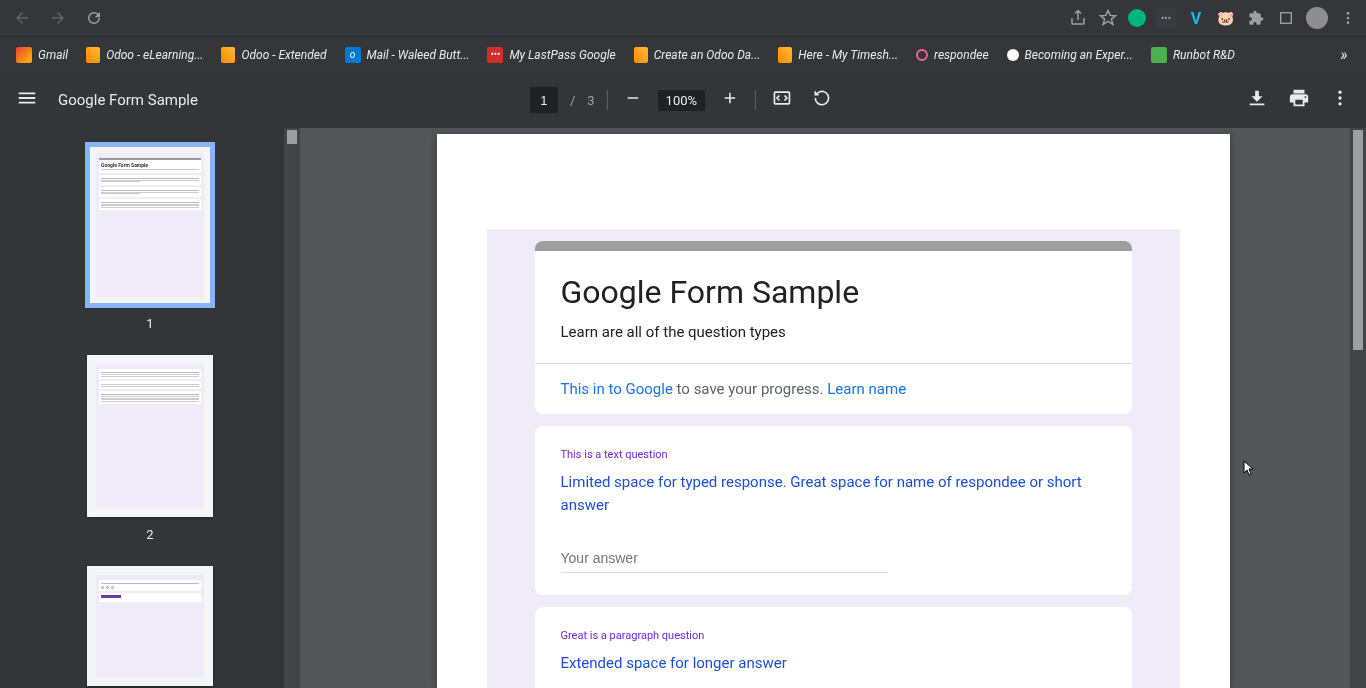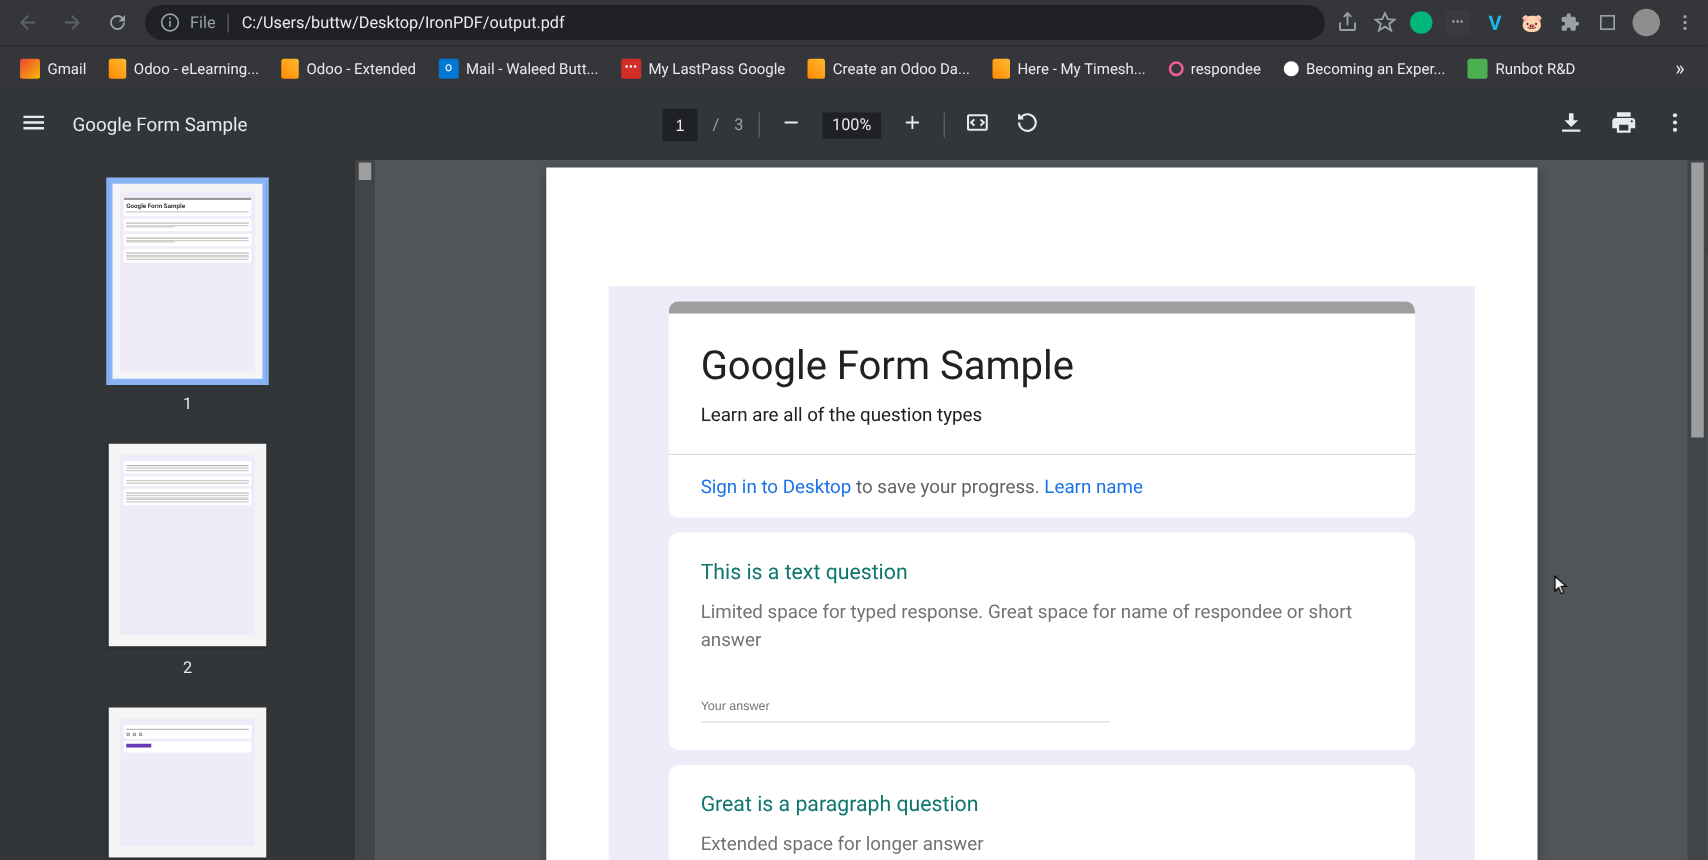--- a/index.html
+++ b/index.html
@@ -68,20 +68,21 @@
     
     
     .bookmarks-bar {
       background: #35363a;
       height: 36px;
       display: flex;
       align-items: center;
       padding: 0 8px;
       gap: 2px;
       border-top: 1px solid #282a2d;
+      font-style: italic;
     }
     .bookmark {
       display: flex;
       align-items: center;
       gap: 6px;
       padding: 4px 8px;
       border-radius: 4px;
       font-size: 12px;
       color: #e8eaed;
       cursor: pointer;
@@ -280,36 +281,36 @@
       margin-bottom: 0;
     }
     .signin-row {
       border-top: 1px solid #dadce0;
       padding: 16px 26px;
       font-size: 15px;
     }
     .signin-row a { color: #1a73e8; text-decoration: none; }
     .signin-row .gray { color: #5f6368; }
     .q-title {
-      font-size: 17px;
-      color: #0f766e;
+      font-size: 11px;
+      color: #6d28d9;
       margin-bottom: 10px;
     }
     .q-desc {
       font-size: 15px;
-      color: #737373;
+      color: #1d4ed8;
       margin-bottom: 30px;
       line-height: 1.5;
     }
     .answer-input {
       border: none;
       border-bottom: 1px solid #dadce0;
       width: 60%;
       padding: 4px 0 6px 0;
-      font-size: 10px;
+      font-size: 14px;
       color: #1d4ed8;
     }
     
     
     .tc-block { background: white; margin: 2px 0; padding: 2px; border-radius: 1px; }
     .tc-bar { height: 4px; background: #999; margin-bottom: 2px; }
     .tc-line { height: 1px; background: #bbb; margin: 1px 0; }
     .tc-thin { height: 0.5px; background: #ccc; margin: 1px 0; }
     
     .cursor-ptr {
@@ -332,29 +333,20 @@
   </div>
   <div class="nav-btn disabled">
     <svg width="18" height="18" viewBox="0 0 24 24" fill="currentColor">
         <path d="M12 4l-1.41 1.41L16.17 11H4v2h12.17l-5.58 5.59L12 20l8-8z"></path>
       </svg>
   </div>
   <div class="nav-btn">
     <svg width="18" height="18" viewBox="0 0 24 24" fill="currentColor">
         <path d="M17.65 6.35A7.95 7.95 0 0012 4a8 8 0 108 8h-2a6 6 0 11-6-6c1.66 0 3.14.69 4.22 1.78L13 11h7V4l-2.35 2.35z"></path>
       </svg>
-  </div>
-  <div class="url-bar">
-    <svg width="16" height="16" viewBox="0 0 24 24" fill="#9aa0a6">
-        <circle cx="12" cy="12" r="10" fill="none" stroke="#9aa0a6" stroke-width="2"></circle>
-        <rect x="11" y="10" width="2" height="7" fill="#9aa0a6"></rect>
-        <circle cx="12" cy="7" r="1.2" fill="#9aa0a6"></circle>
-      </svg>
-    <span class="file-label">File</span>
-    <span>C:/Users/buttw/Desktop/IronPDF/output.pdf</span>
   </div>
   <div class="browser-right">
     <div class="ext-icon">
         <svg width="18" height="18" viewBox="0 0 24 24" fill="none" stroke="currentColor" stroke-width="2">
           <path d="M4 12v7a1 1 0 001 1h14a1 1 0 001-1v-7M16 6l-4-4-4 4M12 2v13"></path>
         </svg>
       </div>
     <div class="ext-icon">
         <svg width="18" height="18" viewBox="0 0 24 24" fill="none" stroke="currentColor" stroke-width="2">
           <path d="M12 2l3 6.5 7 .5-5.5 4.5 2 7-6.5-4-6.5 4 2-7L2 9l7-.5z"></path>
@@ -568,21 +560,21 @@
     <div class="page-scroll"></div>
     <div class="pdf-page">
       <div class="form-outer">
 
         <div class="form-card header">
           <div class="form-card-body">
             <div class="form-title">Google Form Sample</div>
             <div class="form-sub">Learn are all of the question types</div>
           </div>
           <div class="signin-row">
-            <a href="#">Sign in to Desktop</a><span class="gray"> to save your progress. </span><a href="#">Learn name</a>
+            <a href="#">This in to Google</a><span class="gray"> to save your progress. </span><a href="#">Learn name</a>
           </div>
         </div>
 
         <div class="form-card">
           <div class="form-card-body">
             <div class="q-title">This is a text question</div>
             <div class="q-desc">Limited space for typed response. Great space for name of respondee or short answer</div>
             <input class="answer-input" placeholder="Your answer" style="">
           </div>
         </div>

